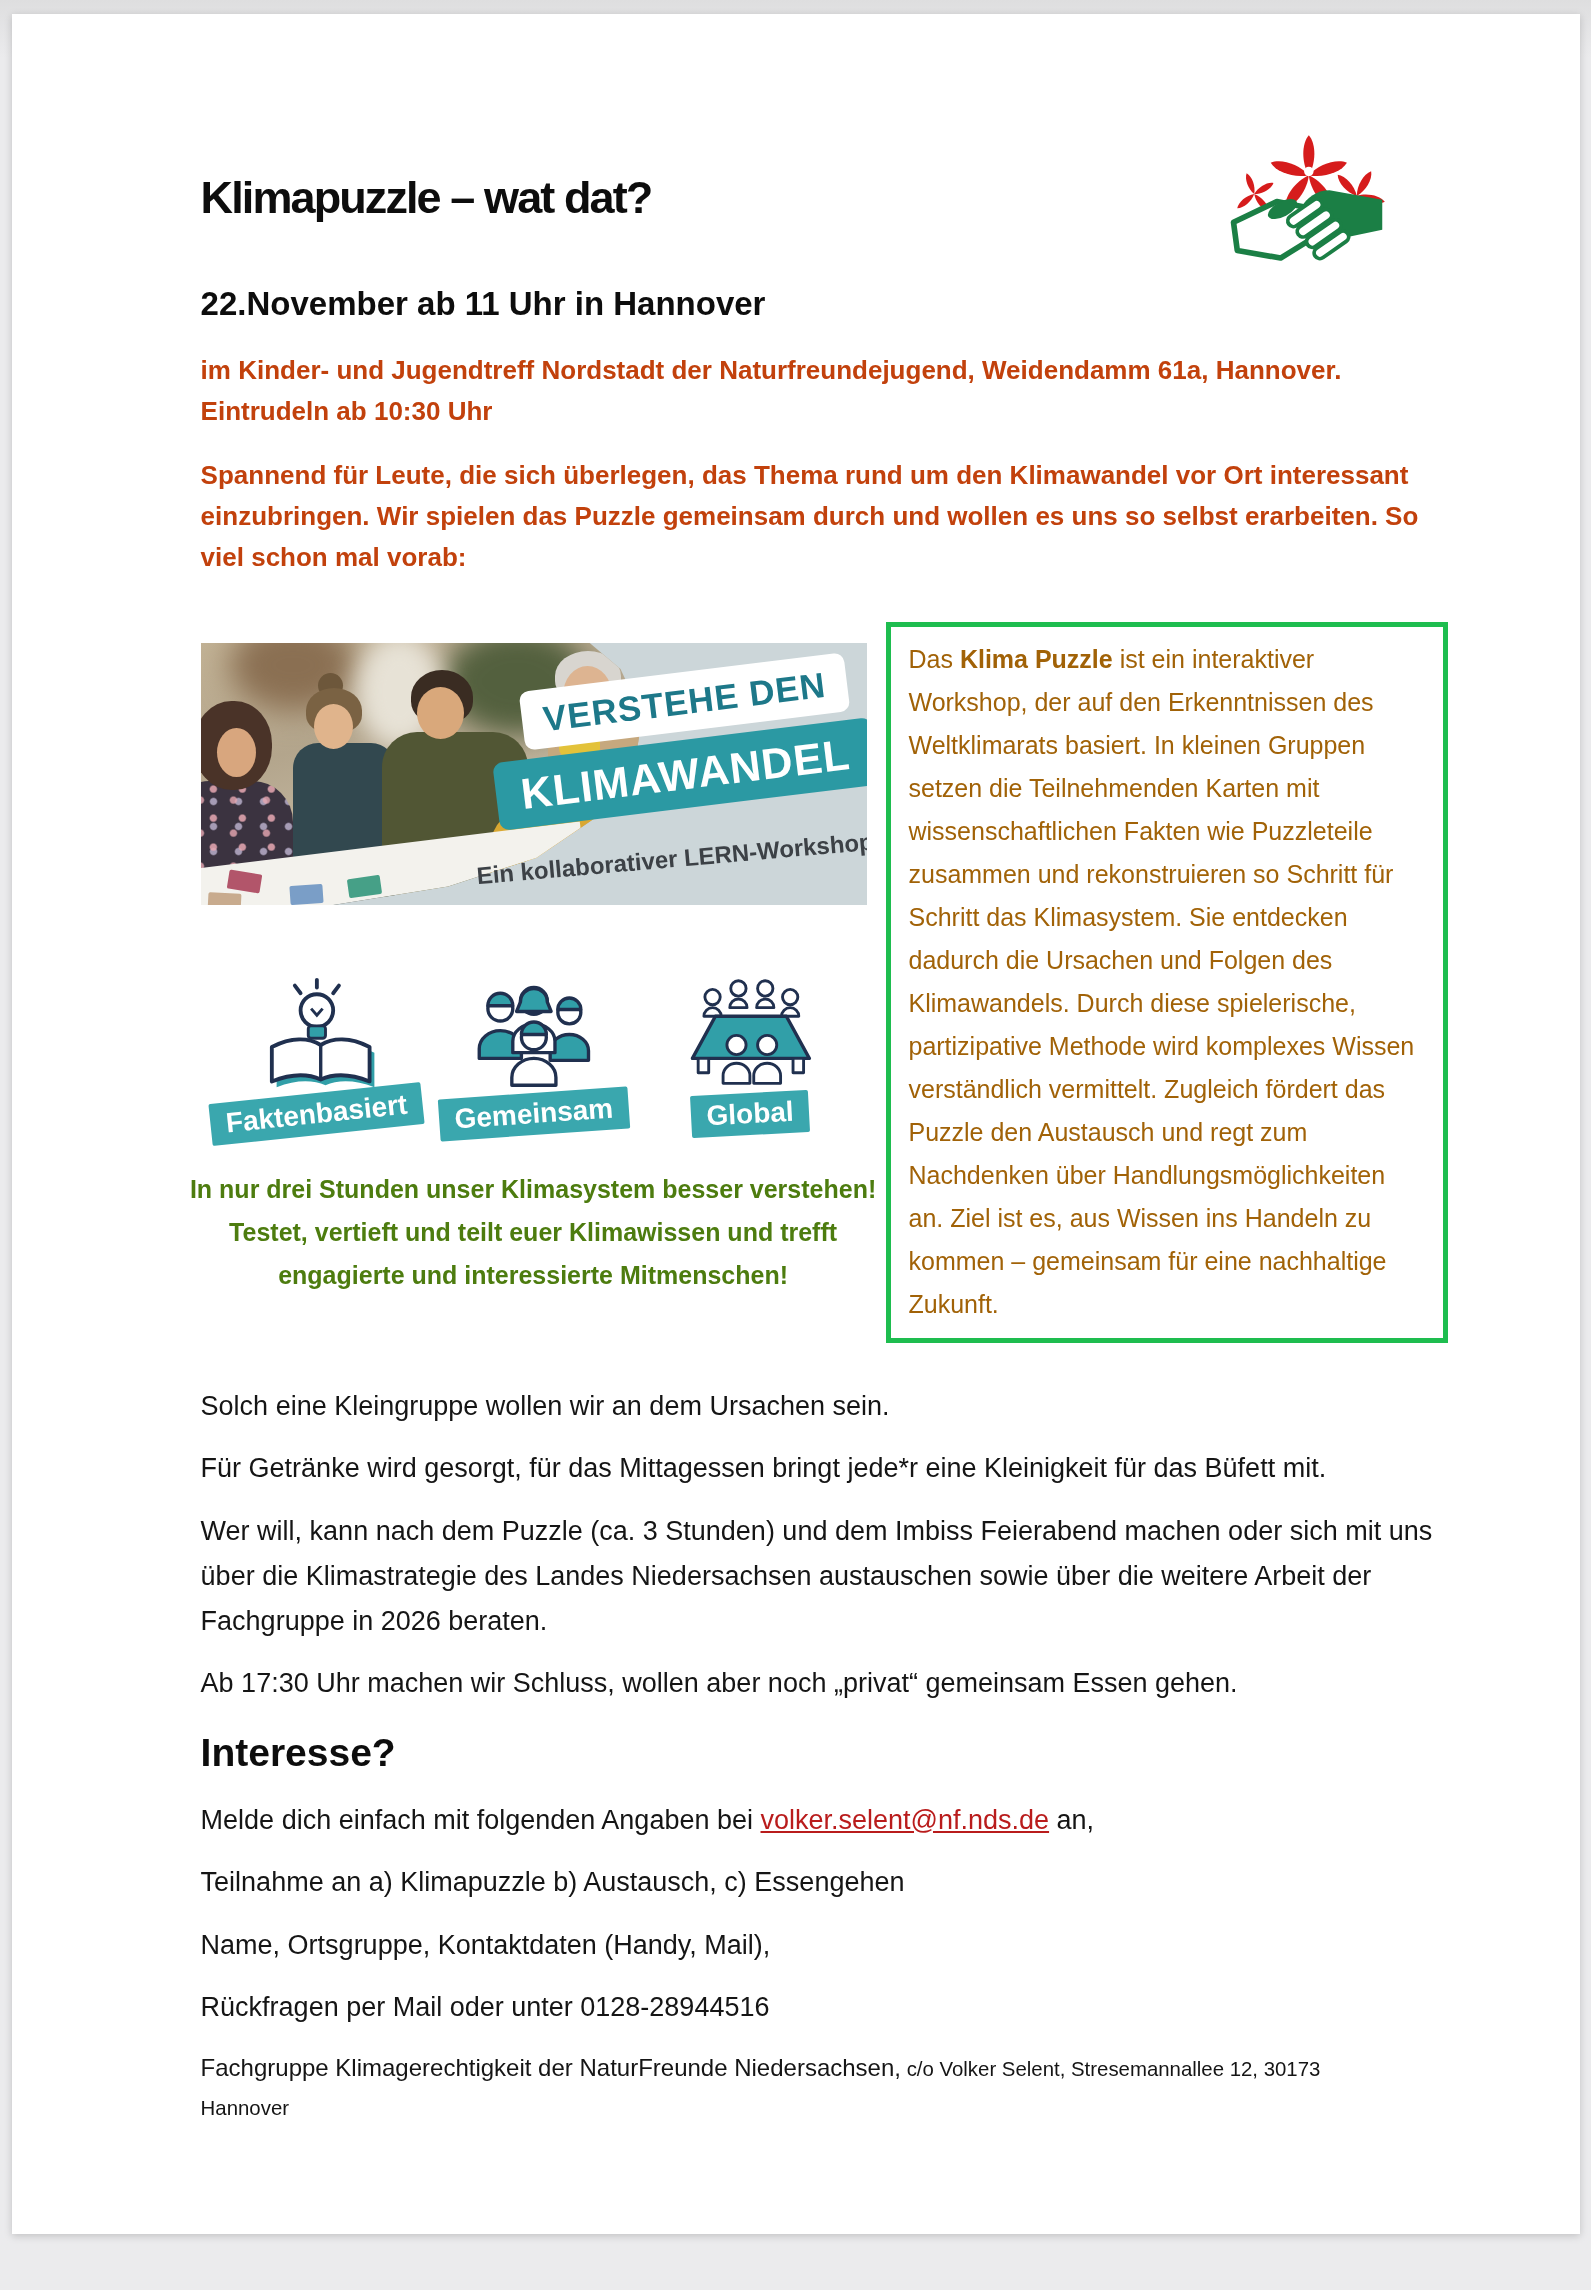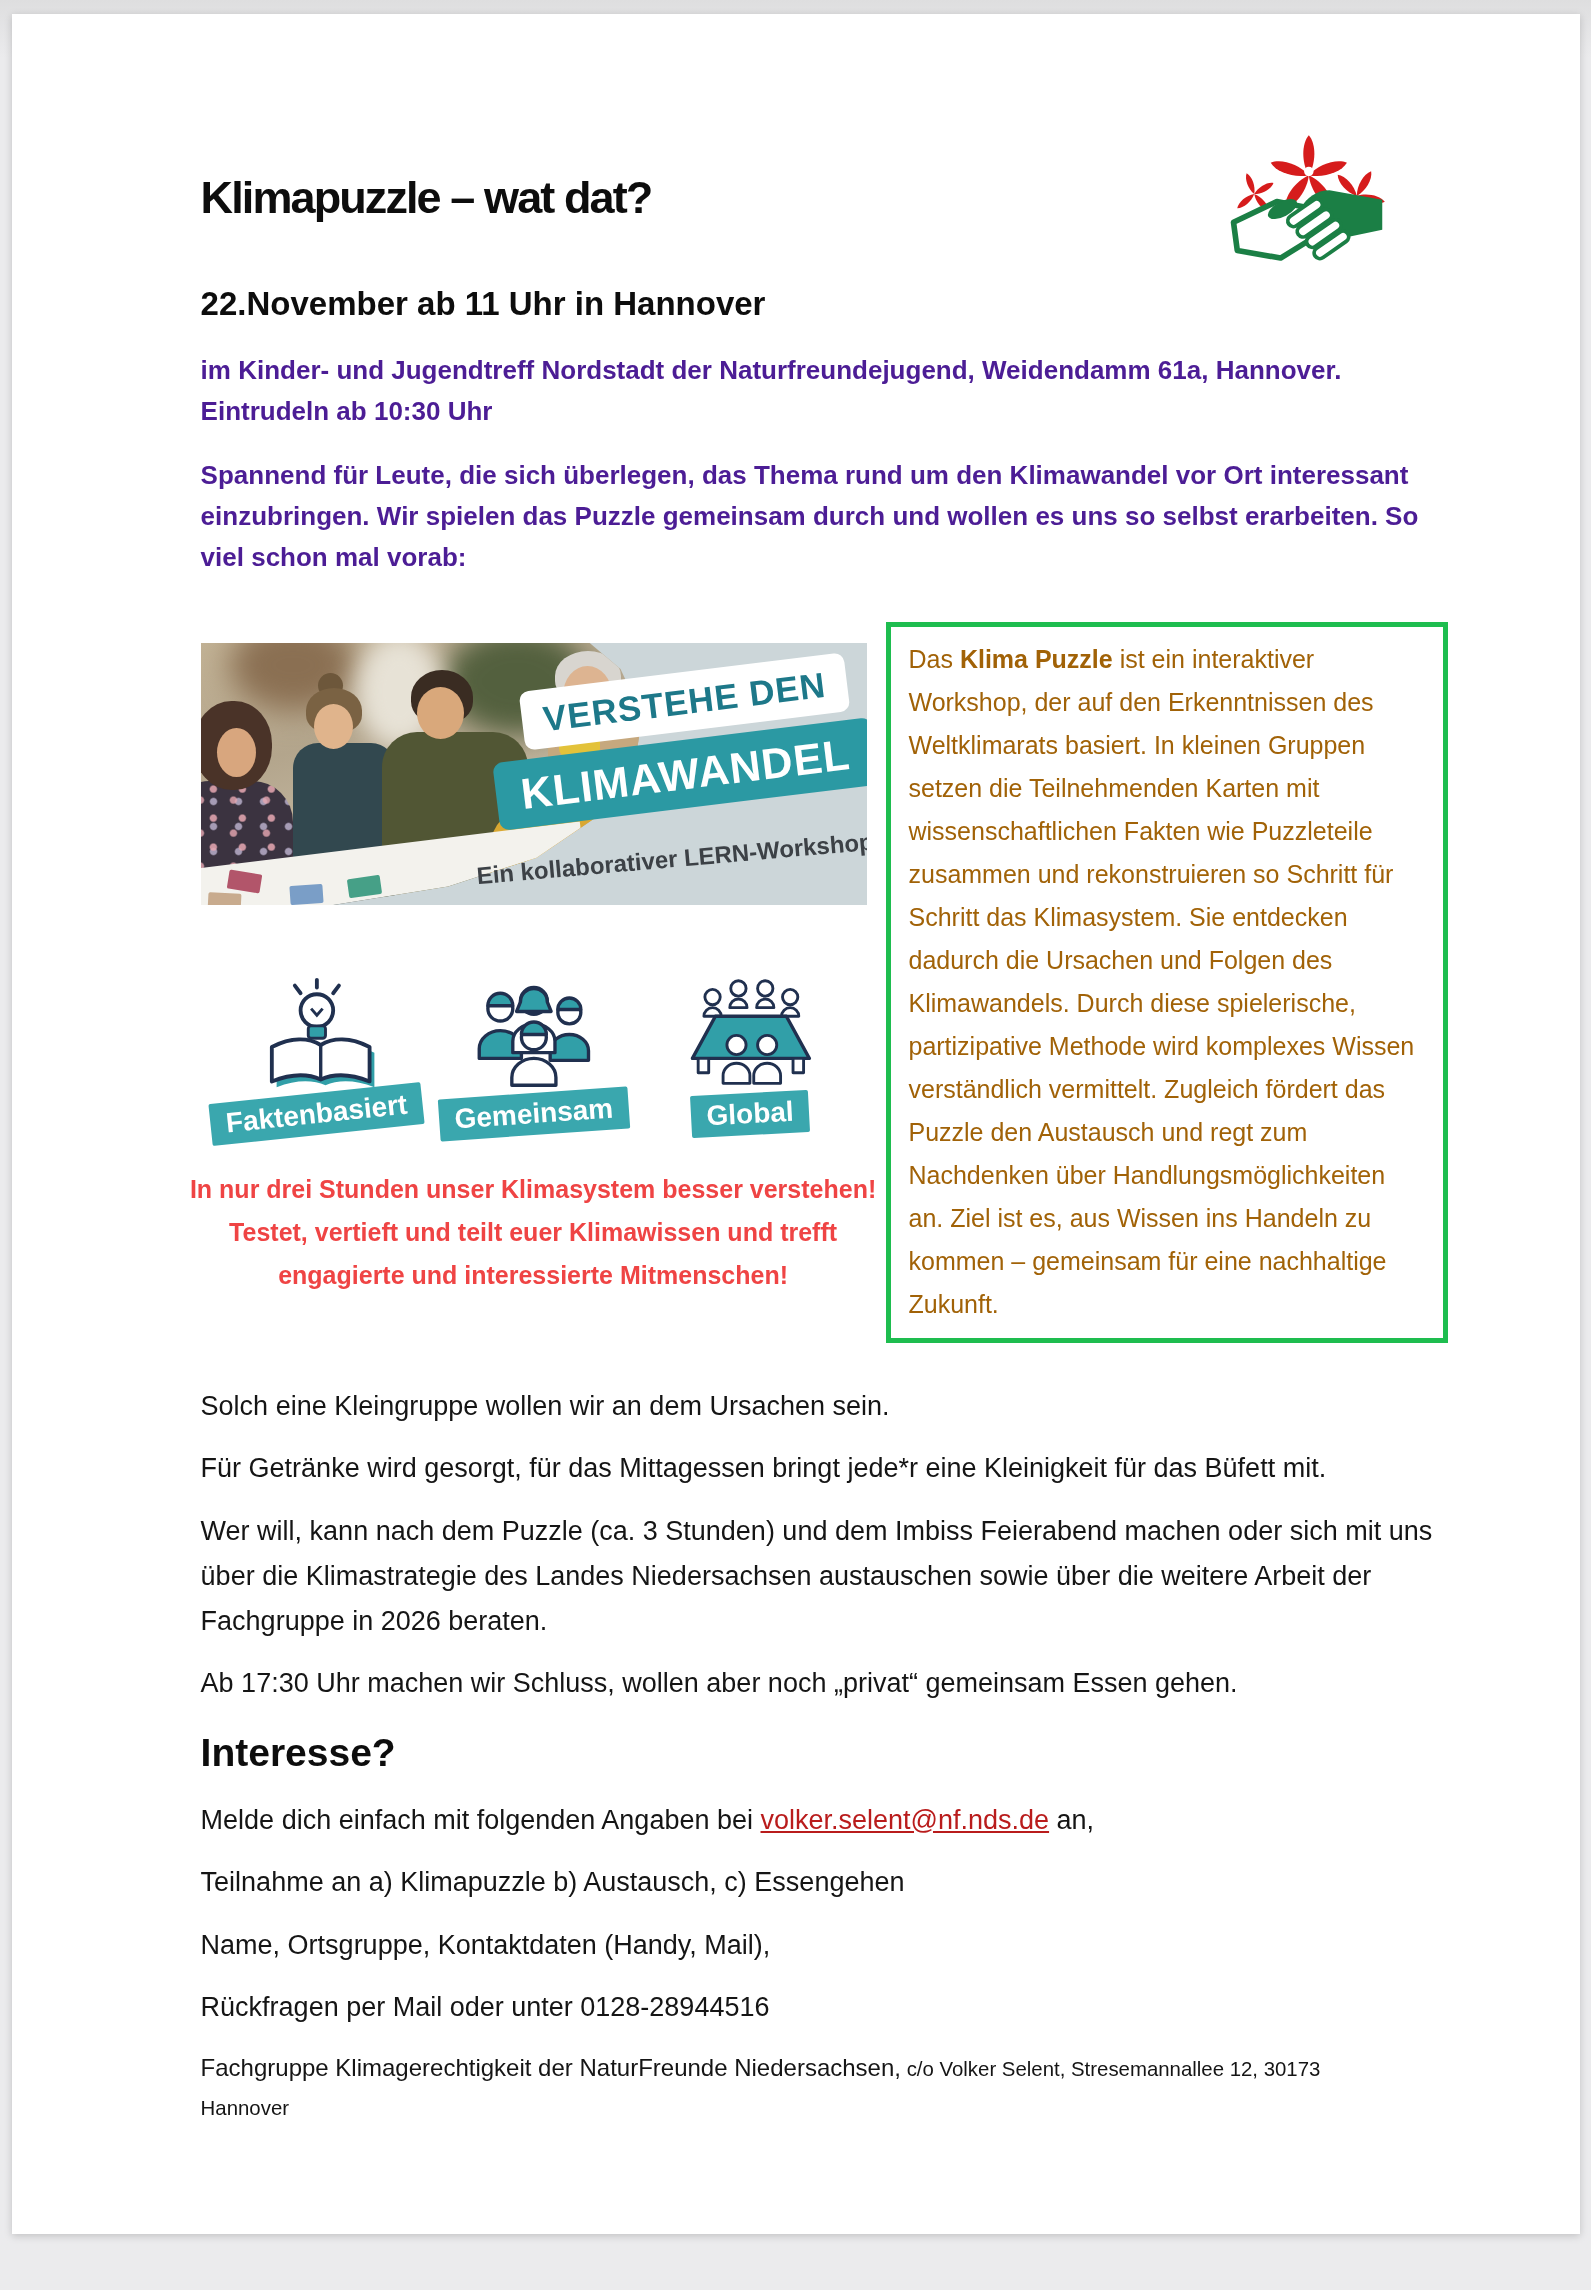--- a/index.html
+++ b/index.html
@@ -11,21 +11,21 @@
   }
   .page {
     position:absolute; left:11.6px; top:13.6px; width:1568px; height:2220px;
     background:#ffffff; box-shadow:0 1.9px 7.8px rgba(0,0,0,.18);
     overflow:hidden;
   }
   .content { padding:0 132px 0 189px; }
 
   h1.title { margin-top:147px; font-size:45px; line-height:74px; font-weight:800; letter-spacing:-1.9px; color:#0d0d0d; }
   h2.date  { margin-top:47px; font-size:33px; line-height:43px; font-weight:700; color:#0d0d0d; }
-  p.boldp  { margin-top:25px; font-size:26px; line-height:41px; font-weight:700; color:#4c1d95; }
+  p.boldp  { margin-top:25px; font-size:26px; line-height:41px; font-weight:700; color:#c2410c; }
   p.boldp.intro { margin-top:23px; }
 
   
   .logo { position:absolute; left:1214px; top:99px; width:160px; height:179px; }
 
   
   .row { display:flex; gap:19.4px; margin-top:44px; align-items:flex-start; }
   .col-left { width:666px; flex:0 0 666px; }
 
   
@@ -83,21 +83,21 @@
 
   
   .features { display:flex; justify-content:space-between; padding:0 11.6px; margin-top:71px; height:184px; }
   .feature  { display:flex; flex-direction:column; align-items:center; width:209px; }
   .feature svg { height:115px; }
   .flabel { margin-top:1.9px; background:#3aa7ae; color:#fff; font-weight:700; font-size:28px;
             padding:4.9px 15.5px; border-radius:1.9px; white-space:nowrap; }
   .rot1 { transform:rotate(-6deg); } .rot2 { transform:rotate(-4deg); } .rot3 { transform:rotate(-3deg); }
 
   .caption { width:737px; margin-left:-36px; margin-top:7.8px; text-align:center;
-             color:#ef4444; font-size:25px; line-height:43px; font-weight:600; }
+             color:#4d7c0f; font-size:25px; line-height:43px; font-weight:600; }
   .caption div { white-space:nowrap; }
 
   
   .info-box { flex:0 0 562px; width:562px; min-height:660px; border:5.8px solid #1ebd4f;
               padding:11.6px 17.5px; font-size:25px; line-height:43px; color:#a16207; background:#fff; }
   .info-box b { font-weight:700; }
 
   
   p.para { margin-top:17.5px; font-size:27px; line-height:45px; font-weight:400; color:#151515; }
   p.para.first { margin-top:41px; }

